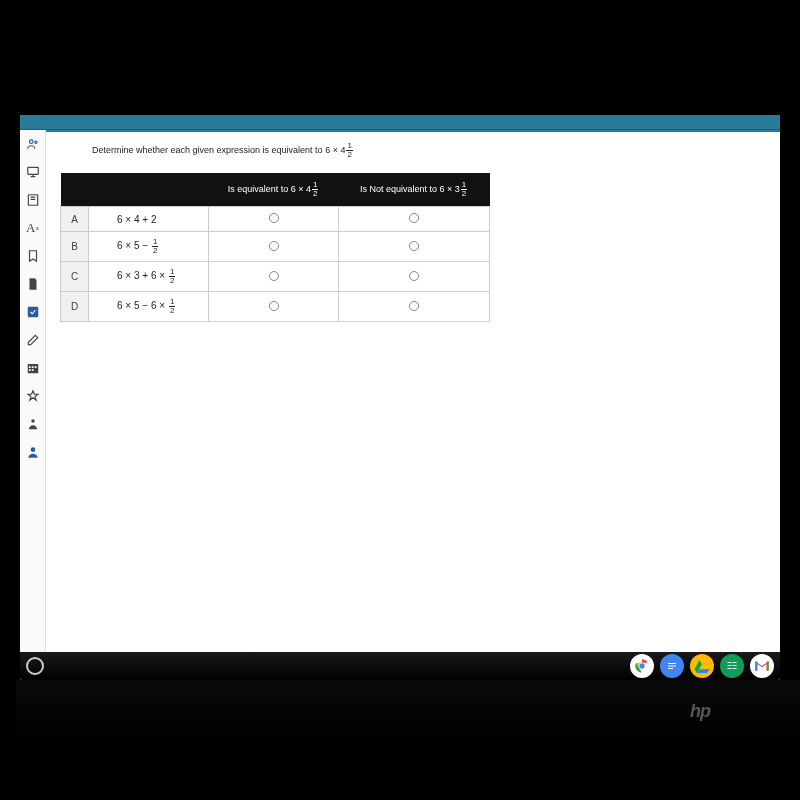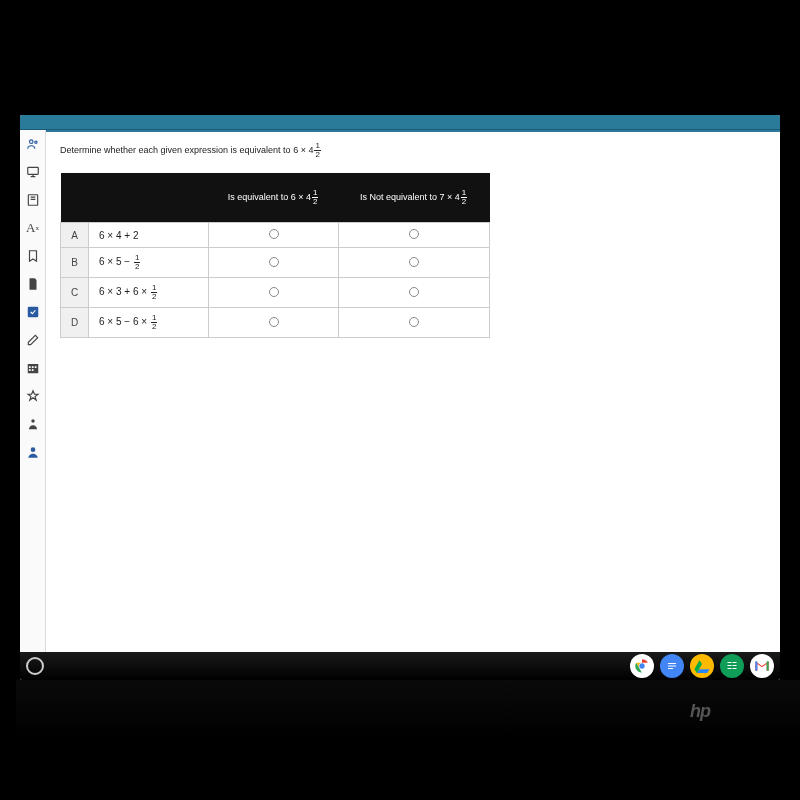--- a/index.html
+++ b/index.html
@@ -4,30 +4,30 @@
 <style>
   * { box-sizing: border-box; margin: 0; padding: 0; }
   html, body { width: 800px; height: 800px; background: #000; overflow: hidden; font-family: Arial, sans-serif; }
   .laptop-frame { position:absolute; top:115px; left:0; right:0; bottom:60px; background:#000; }
   .screen { position:absolute; top:0; left:20px; right:20px; bottom:60px; background:#fff; border-radius:2px; overflow:hidden; }
   .tab-strip { height:15px; background:#2a7a9a; border-bottom:1px solid #1a5a7a; }
   .content-area { position:absolute; top:15px; left:0; right:0; bottom:28px; background:#fff; display:flex; }
   .left-toolbar { width:26px; background:#fafafa; border-right:1px solid #ddd; display:flex; flex-direction:column; align-items:center; padding-top:6px; gap:12px; }
   .tb-icon { width:16px; height:16px; color:#555; display:flex; align-items:center; justify-content:center; font-size:14px; }
   .main-panel { flex:1; padding:10px 14px 0 14px; overflow:hidden; }
-  .prompt-line { font-size:9px; color:#222; margin-bottom:14px; line-height:1.3; }
+  .prompt-line { font-size:9px; color:#222; margin-bottom:14px; line-height:1.3;margin-left:32px; }
   .frac { display:inline-block; vertical-align:middle; font-size:8px; text-align:center; line-height:1; margin:0 1px; }
   .frac .num { display:block; border-bottom:1px solid currentColor; padding:0 1px; }
   .frac .den { display:block; padding:0 1px; }
   table.qtable { border-collapse:collapse; width:430px; }
-  table.qtable th { background:#111; color:#fff; font-weight:400; font-size:9px; padding:16px 6px; text-align:center; vertical-align:middle; }
+  table.qtable th { background:#111; color:#fff; font-weight:400; font-size:9px; padding:8px 6px; text-align:center; vertical-align:middle; }
   table.qtable th:first-child { background:#111; }
   table.qtable td { border:1px solid #ccc; background:#fff; font-size:10px; padding:6px 8px; text-align:center; vertical-align:middle; color:#222; }
   table.qtable td.label-cell { width:28px; background:#f0f0f0; color:#444; }
-  table.qtable td.expr-cell { width:120px; text-align:left; padding-left:10px; }
+  table.qtable td.expr-cell { width:120px; text-align:left; padding-left:28px; }
   .radio-dot { width:10px; height:10px; border:1px solid #888; border-radius:50%; display:inline-block; }
   .taskbar { position:absolute; left:0; right:0; bottom:0; height:28px; background:linear-gradient(#1a1a1a,#000); display:flex; align-items:center; padding:0 6px; }
   .taskbar-left { display:flex; align-items:center; gap:6px; }
   .taskbar-right { margin-left:auto; display:flex; align-items:center; gap:6px; }
   .tb-launcher { width:18px; height:18px; border:2px solid #ccc; border-radius:50%; }
   .tb-pill { width:24px; height:24px; border-radius:50%; display:flex; align-items:center; justify-content:center; font-size:12px; font-weight:bold; }
   .chrome { background:#fff; }
   .docs { background:#4285f4; color:#fff; }
   .drive { background:#ffba00; color:#fff; }
   .sheets { background:#0f9d58; color:#fff; }
@@ -123,21 +123,21 @@
         </p>
 
         <table class="qtable">
           <thead>
             <tr>
               <th colspan="2"></th>
               <th>
                 <span>Is equivalent to  6 × 4</span><span class="frac" style="color:#fff;"><span class="num">1</span><span class="den">2</span></span>
               </th>
               <th>
-                <span>Is Not equivalent to  7 × 4</span><span class="frac" style="color:#fff;"><span class="num">1</span><span class="den">2</span></span>
+                <span>Is Not equivalent to  6 × 3</span><span class="frac" style="color:#fff;"><span class="num">1</span><span class="den">2</span></span>
               </th>
             </tr>
           </thead>
           <tbody>
             <tr>
               <td class="label-cell">A</td>
               <td class="expr-cell">6 × 4 + 2</td>
               <td><span class="radio-dot"></span></td>
               <td><span class="radio-dot"></span></td>
             </tr>

